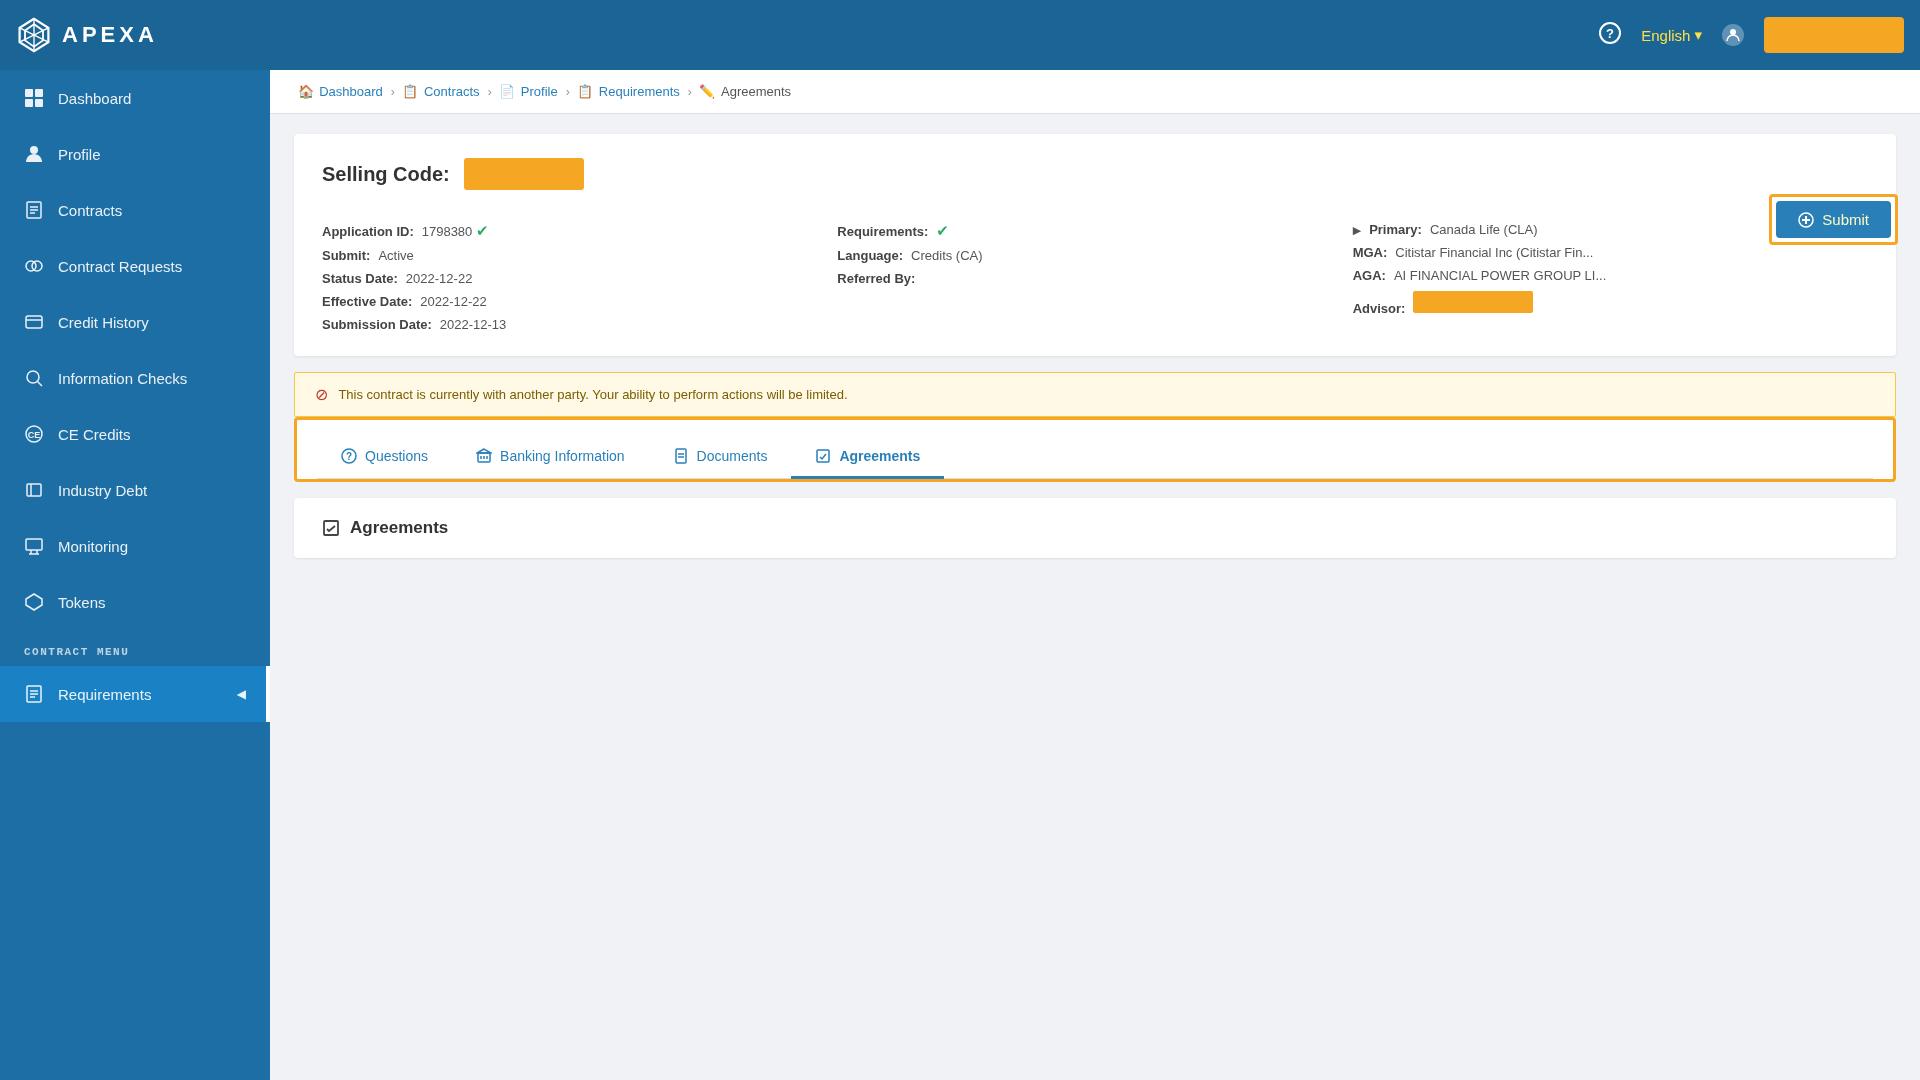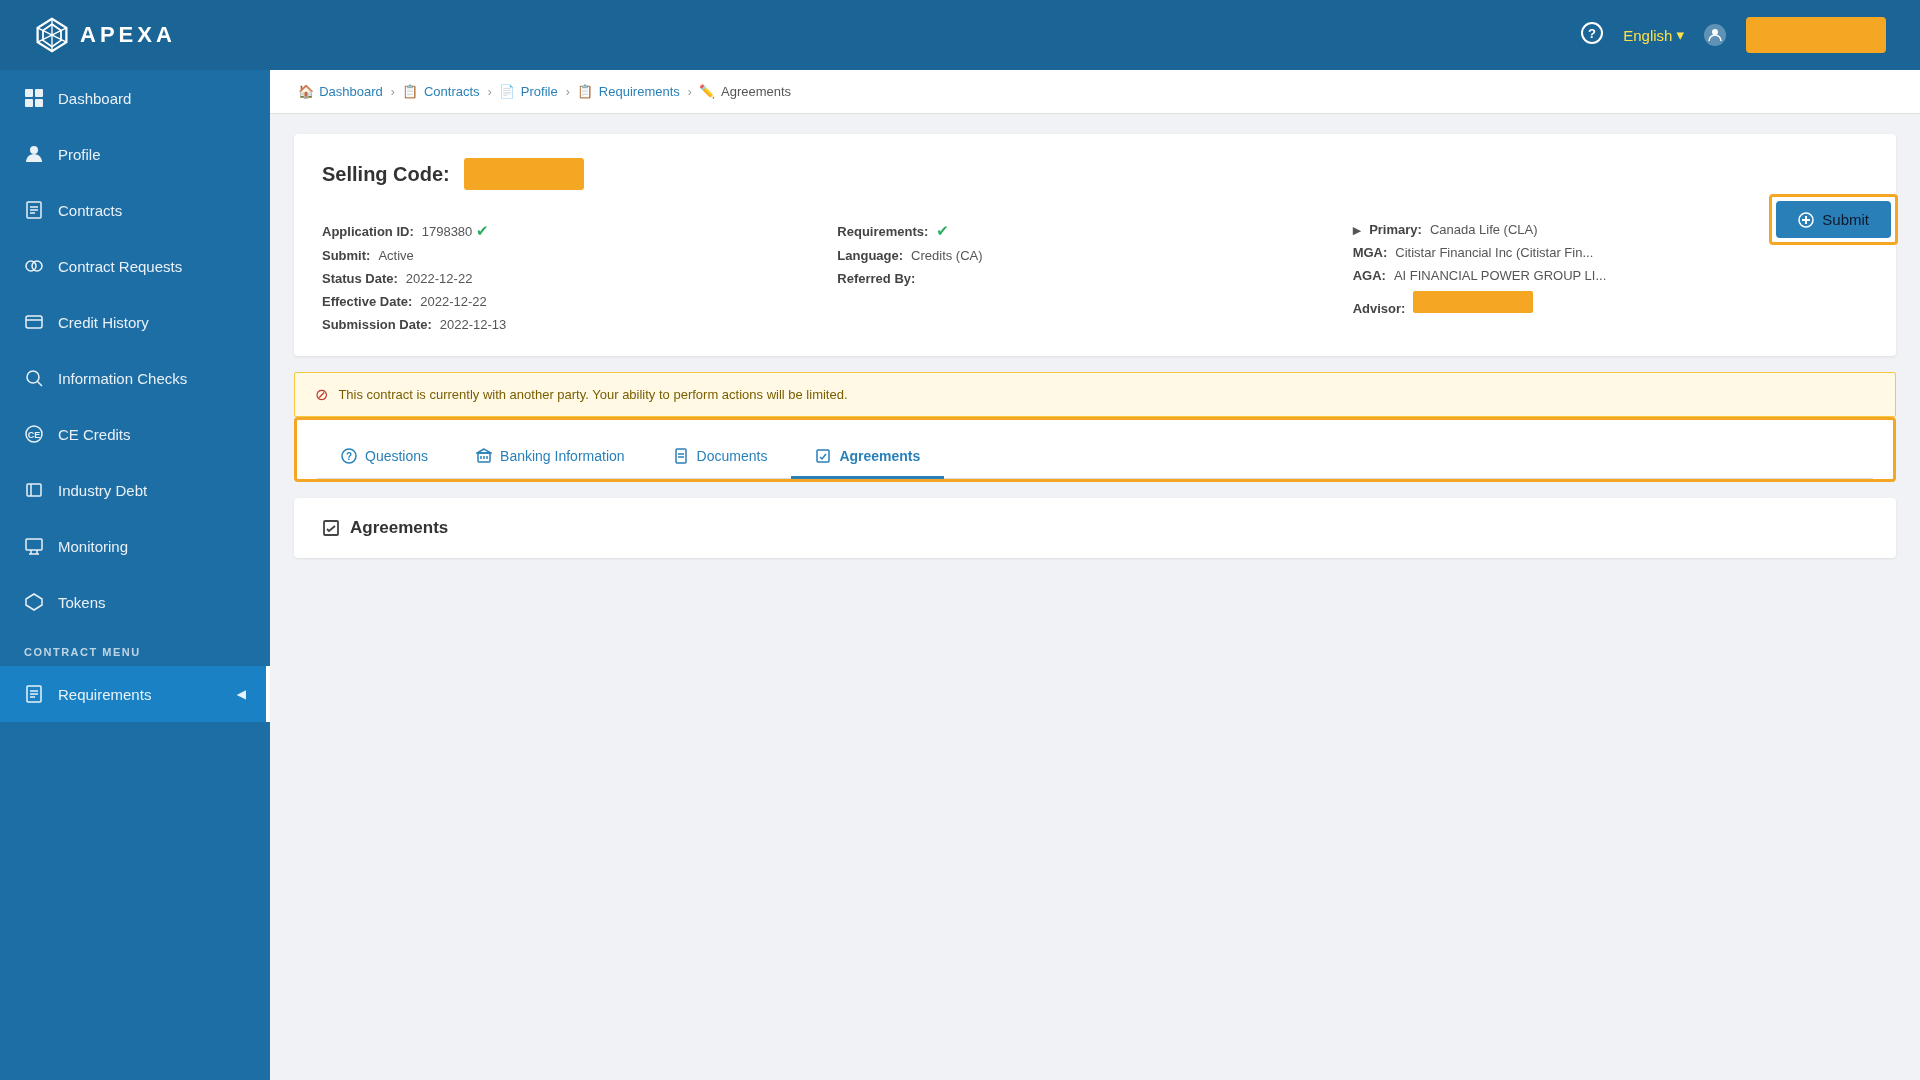--- a/index.html
+++ b/index.html
@@ -5,21 +5,21 @@
     * { margin: 0; padding: 0; box-sizing: border-box; }
     body { font-family: 'Segoe UI', Arial, sans-serif; font-size: 14px; background: #f0f2f5; display: flex; flex-direction: column; height: 1080px; width: 1920px; overflow: hidden; }
 
     
     .top-nav {
       background: #1a6496;
       height: 70px;
       display: flex;
       align-items: center;
       justify-content: space-between;
-      padding: 0 34px;
+      padding: 0 16px;
       flex-shrink: 0;
     }
     .top-nav-logo {
       display: flex;
       align-items: center;
       gap: 10px;
       color: white;
       font-size: 22px;
       font-weight: 700;
       letter-spacing: 4px;
@@ -79,20 +79,21 @@
       transition: background 0.15s;
     }
     .sidebar-icon { width: 20px; height: 20px; opacity: 0.9; }
     .sidebar-section-label {
       padding: 16px 24px 8px;
       font-size: 11px;
       font-weight: 700;
       letter-spacing: 1.5px;
       color: rgba(255,255,255,0.7);
       text-transform: uppercase;
+      font-family: Liberation Mono, monospace;
     }
     .sidebar-item-requirements {
       background: #1a82c4;
       position: relative;
     }
     .sidebar-item-requirements::after {
       content: '';
       position: absolute;
       right: 0;
       top: 0;
@@ -183,21 +184,21 @@
     .submit-btn-wrapper {
       position: absolute;
       right: -2px;
       top: 60px;
       border: 3px solid #f5a623;
       border-radius: 4px;
       padding: 4px;
     }
     .submit-btn {
       background: #2980b9;
-      color: #0f172a;
+      color: #fef9c3;
       border: none;
       padding: 10px 22px;
       border-radius: 4px;
       font-size: 15px;
       cursor: pointer;
       display: flex;
       align-items: center;
       gap: 8px;
     }
 

